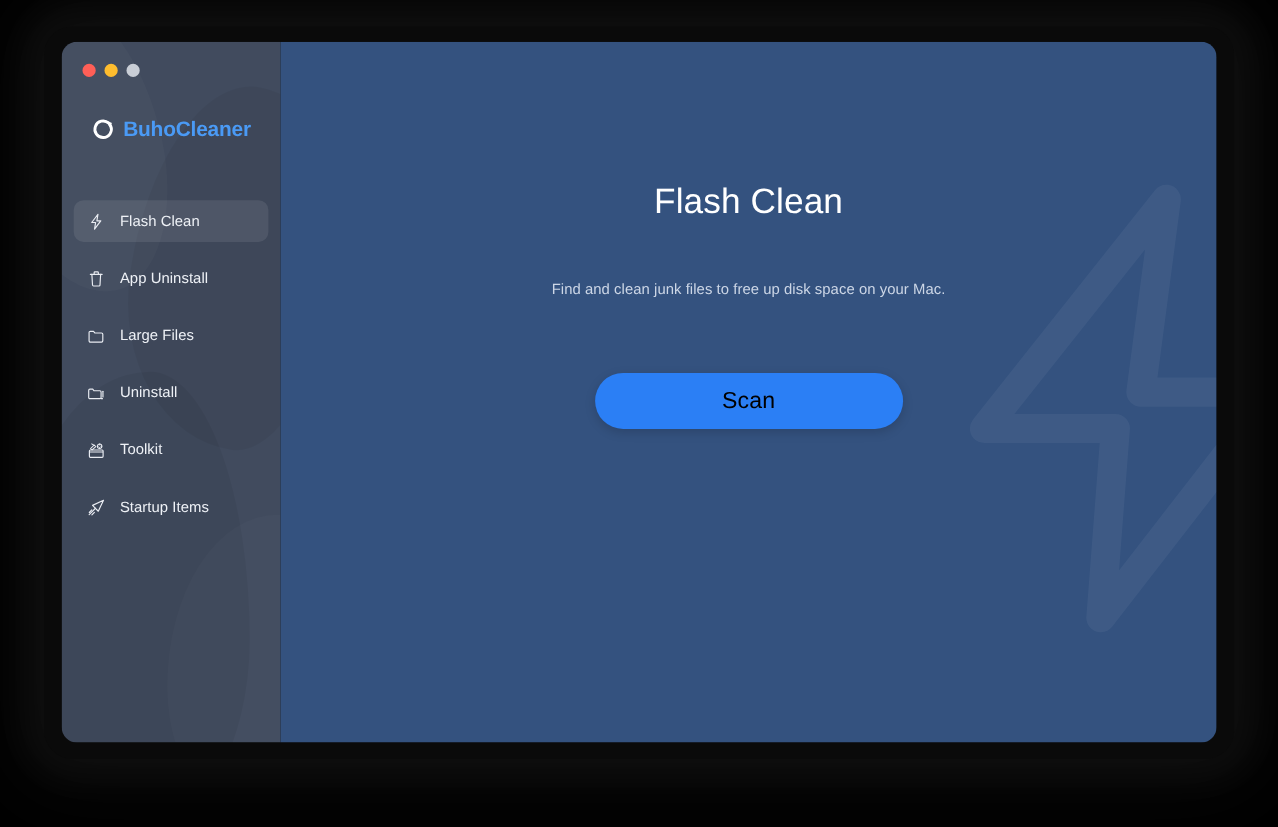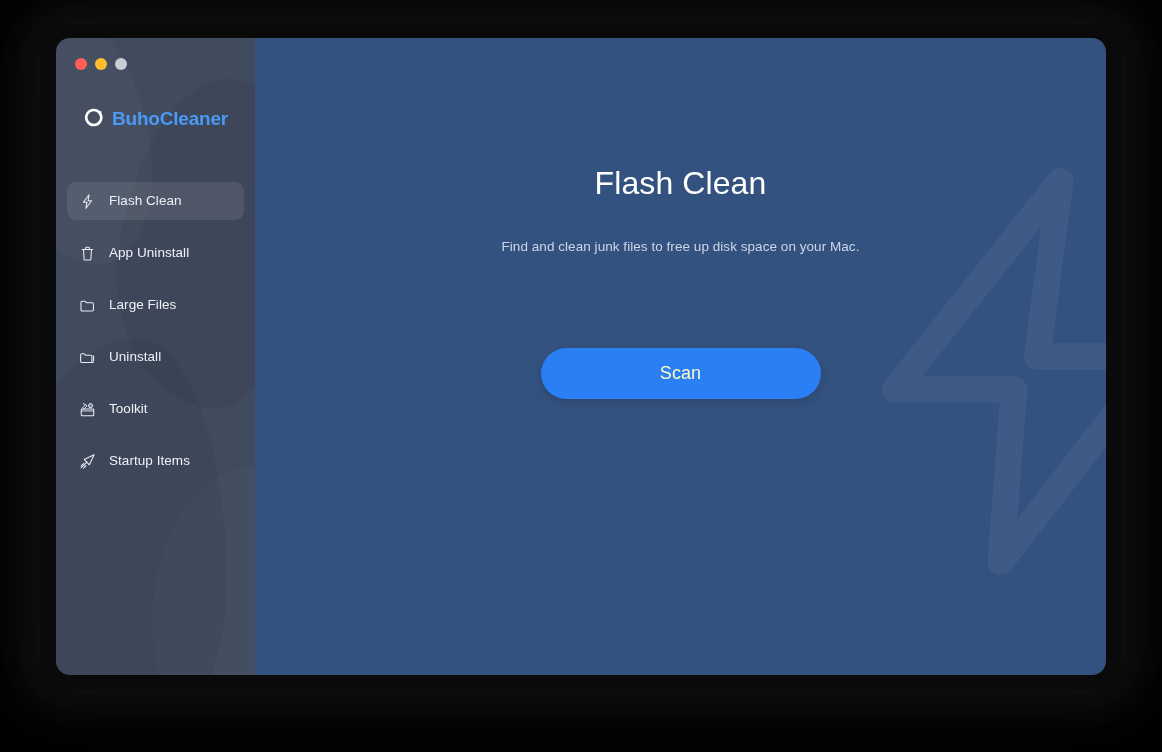--- a/index.html
+++ b/index.html
@@ -186,37 +186,37 @@
   .page-title {
     margin-top: 129px;
     font-size: 32px;
     font-weight: normal;
     color: #ffffff;
     letter-spacing: 0.1px;
     line-height: 1;
   }
 
   .page-subtitle {
-    margin-top: 20px;
+    margin-top: 36px;
     font-size: 13.5px;
     color: #ccd6e6;
     letter-spacing: 0.05px;
     line-height: 1;
   }
 
   .scan-button {
-    margin-top: 81px;
+    margin-top: 56px;
     width: 280px;
     height: 51px;
     border: none;
     border-radius: 26px;
     background: #2b7ff5;
-    color: #fef9c3;
+    color: #000000;
     font-family: "Liberation Sans", sans-serif;
-    font-size: 18px;
+    font-size: 21px;
     letter-spacing: 0.1px;
     cursor: pointer;
     box-shadow: 0 3px 10px rgba(0,0,0,0.16);
   }
 </style>
 </head>
 <body>
 
 <div id="root">
 

